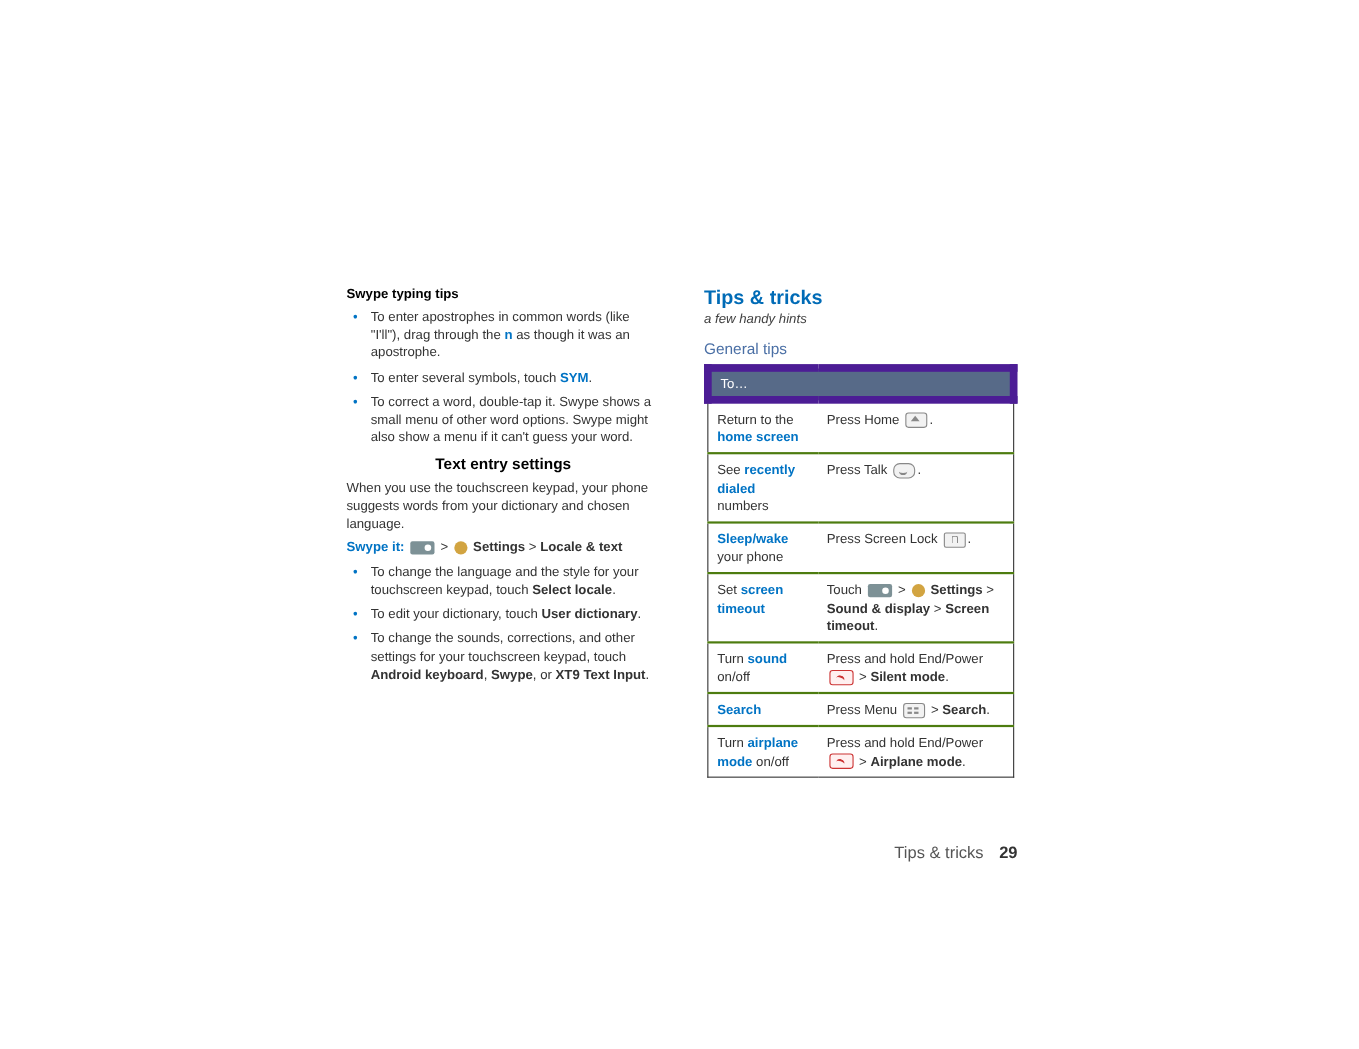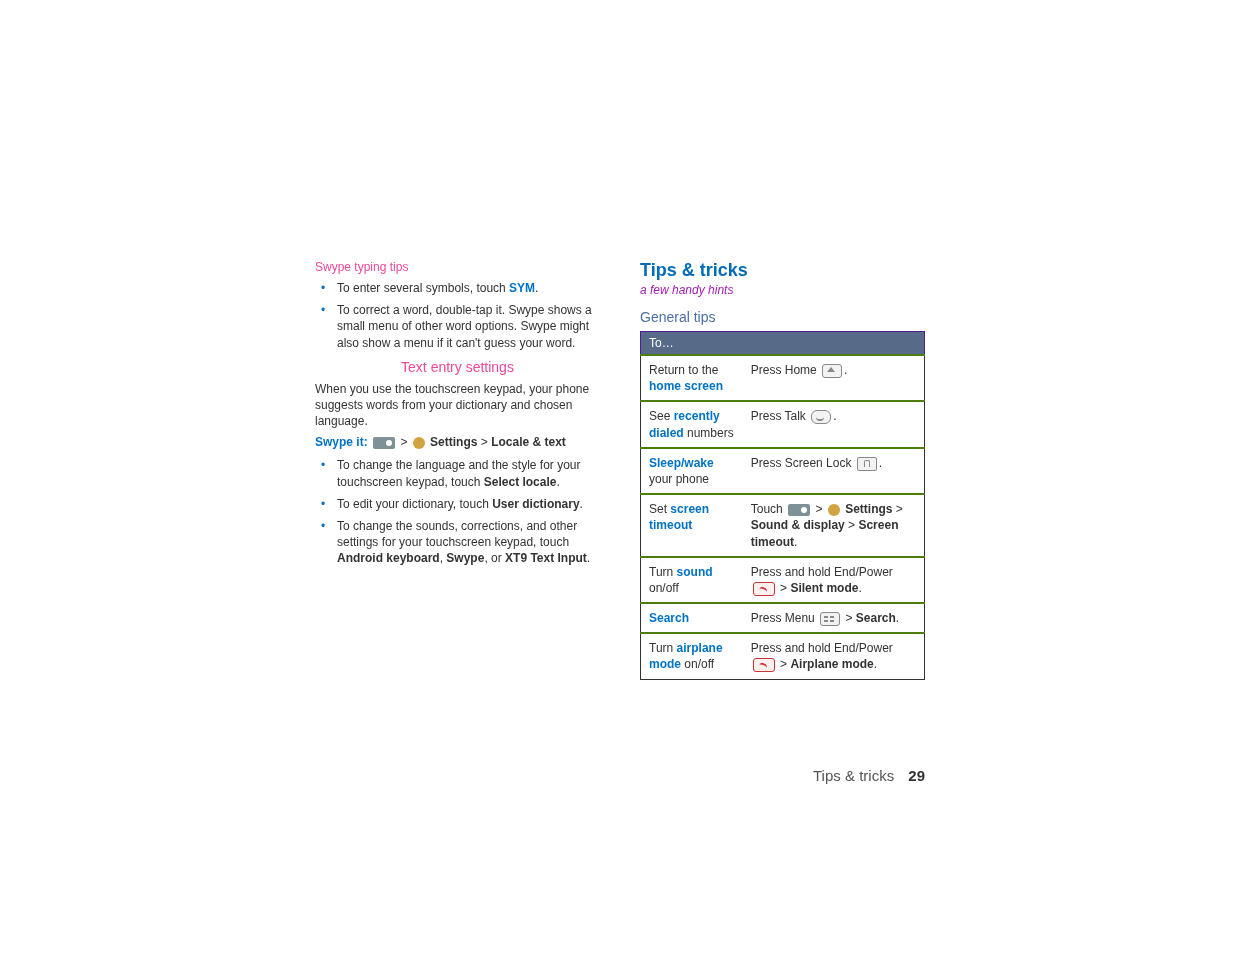--- a/index.html
+++ b/index.html
@@ -16,36 +16,36 @@
   .page {
     display: flex;
     gap: 40px;
     padding: 260px 310px 0 315px;
   }
   .col {
     flex: 1 1 0;
     min-width: 0;
   }
   .h1-blue {
-    color: #ec4899;
+    color: #000000;
     font-size: 12px;
-    font-weight: 400;
+    font-weight: 700;
     margin: 0 0 6px 0;
   }
   .h2-section {
     color: #006bb6;
     font-size: 18px;
     font-weight: 700;
     margin: 0 0 2px 0;
   }
   .subtitle {
     font-style: italic;
     font-size: 12px;
     margin: 0 0 12px 0;
-    color: #a21caf;
+    color: #404040;
   }
   .h3-general {
     color: #4a6fa5;
     font-size: 14px;
     font-weight: 400;
     margin: 0 0 6px 0;
   }
   ul.bullets {
     list-style: none;
     padding: 0 0 0 14px;
@@ -183,21 +183,21 @@
     width: 100%;
     border: 1px solid #333;
     font-size: 12px;
   }
   table.tips th {
     background: #576a88;
     color: #fff;
     text-align: left;
     font-weight: 400;
     padding: 4px 8px;
-    border: 1px solid #4c1d95;
+    border: 7px solid #4c1d95;
   }
   table.tips td {
     border-top: 2px solid #4d7c0f;
     padding: 6px 8px;
     vertical-align: top;
     line-height:1.35;
   }
   table.tips tr td:first-child { width: 36%; }
 
   .footer {
@@ -210,20 +210,23 @@
   .footer .pnum { font-weight: 700; margin-left: 10px; color:#333;}
 </style>
 </head>
 <body>
 
 <div class="page">
 
   <div class="col">
     <div class="h1-blue">Swype typing tips</div>
     <ul class="bullets">
+      <li>
+        <span>To enter apostrophes in common words (like "I'll"), drag through the </span><span class="linklike">n</span><span> as though it was an apostrophe.</span>
+      </li>
       <li>
         <span>To enter several symbols, touch </span><span class="linklike">SYM</span><span>.</span>
       </li>
       <li>To correct a word, double-tap it. Swype shows a small menu of other word options. Swype might also show a menu if it can't guess your word.</li>
     </ul>
 
     <div class="h1-blue" style="font-size:14px;margin-top:8px;text-align:center;">Text entry settings</div>
     <div class="para">When you use the touchscreen keypad, your phone suggests words from your dictionary and chosen language.</div>
 
     <div class="findit">

